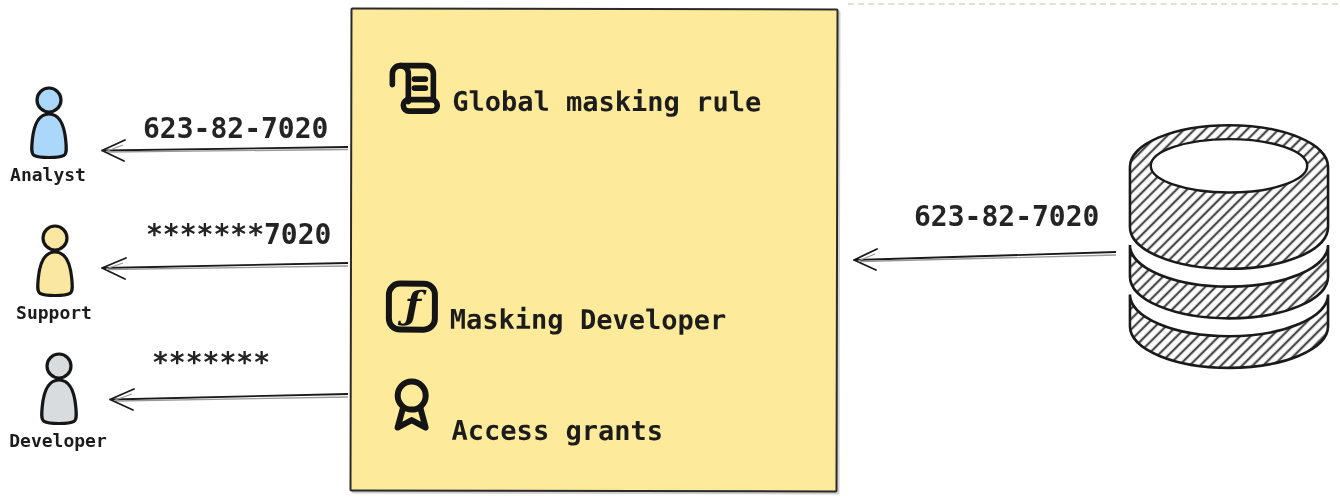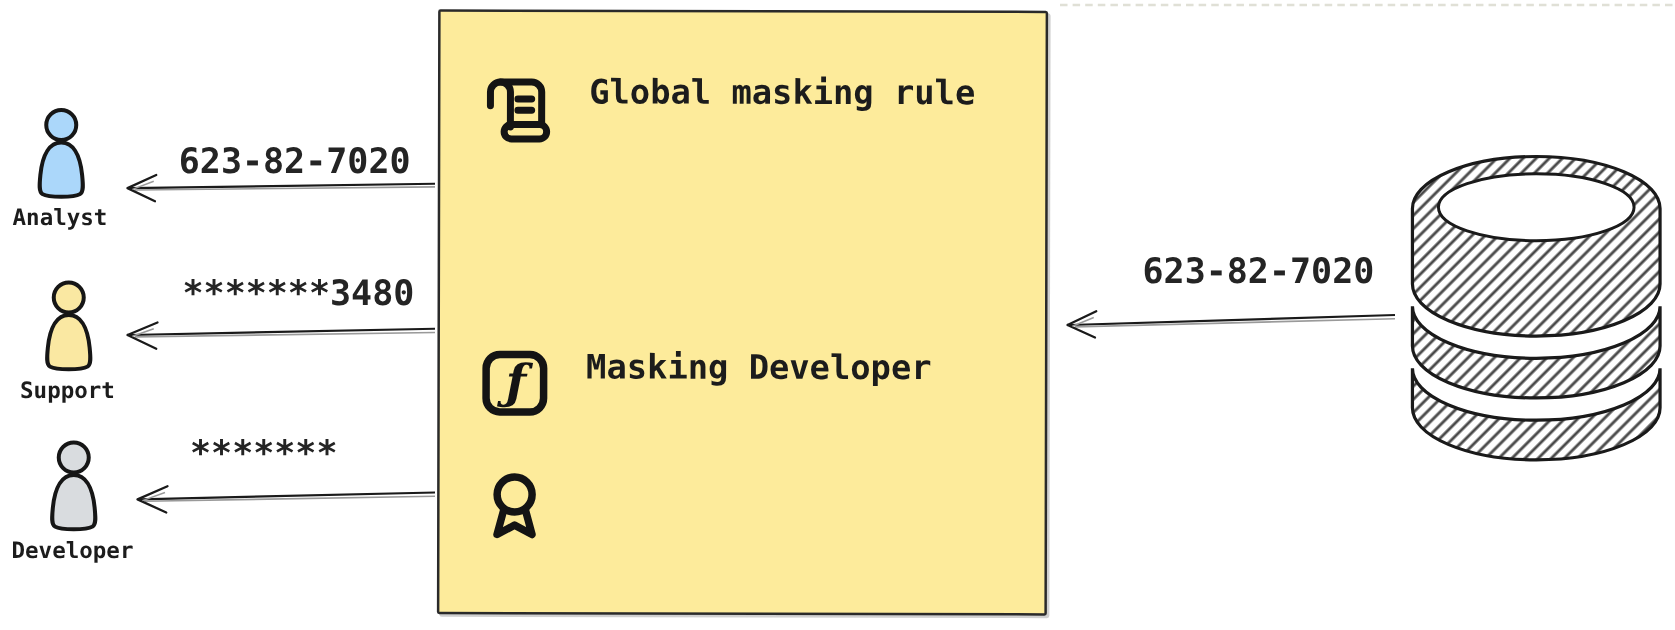--- a/index.html
+++ b/index.html
@@ -10,21 +10,21 @@
   
   .sketch-line{position:absolute;left:848px;top:3px;width:490px;border-top:2px dashed #e0e0d6;}
 
   
   .mask-box{
     position:absolute;left:350px;top:8px;width:488px;height:484px;
     background:#FDEB9B;border:2.5px solid #2a2a2a;border-radius:2px;
     box-sizing:border-box;transform:rotate(0.12deg);
     box-shadow:2px 2px 0 rgba(120,120,120,.35);
   }
-  .mask-row{position:absolute;left:31px;display:flex;align-items:flex-start;gap:28px;}
+  .mask-row{position:absolute;left:31px;display:flex;align-items:flex-end;gap:9px;}
   .mask-row .icon{flex:0 0 auto;display:block;}
   .mask-label{font-size:27px;font-weight:bold;letter-spacing:0px;white-space:nowrap;}
 
   
   .persona{position:absolute;width:120px;text-align:center;}
   .persona svg{display:block;margin:0 auto;}
   .persona-name{font-size:18px;font-weight:bold;margin-top:4px;white-space:nowrap;}
 
   
   .flow-value{position:absolute;font-size:28px;font-weight:bold;white-space:nowrap;color:#242424;}
@@ -59,20 +59,21 @@
         <text x="29" y="40" font-size="38" font-style="italic" font-weight="bold" font-family="DejaVu Serif, Liberation Serif, serif" text-anchor="middle" fill="#141414">ƒ</text>
       </svg>
       <span class="mask-label">Masking Developer</span>
     </div>
 
     <div class="mask-row" style="top:366px;height:70px;">
       <svg class="icon" width="60" height="70" viewBox="0 0 60 70" fill="none" stroke="#141414" stroke-width="6" stroke-linecap="round" stroke-linejoin="round">
         <circle cx="29" cy="20" r="14"></circle>
         <path d="M20 33.5 L15 52 L29 44.5 L43 52 L38 33.5"></path>
       </svg>
+      <span class="mask-label">Access grants</span>
     </div>
   </div>
 
   <div class="persona" style="left:-12px;top:84px;">
     <svg width="56" height="76" viewBox="0 0 56 76">
       <circle cx="29" cy="16" r="12" stroke="#161616" stroke-width="3.2" fill="#ABD7FA"></circle>
       <path d="M29 30 C20 30 14 39 12.3 56 C11.5 64 11 69.5 14 71.3 C19 74.2 39 74.2 44 71.3 C47 69.5 46.5 64 45.7 56 C44 39 38 30 29 30 Z" stroke="#161616" stroke-width="3.2" fill="#ABD7FA"></path>
     </svg>
     <div class="persona-name">Analyst</div>
   </div>
@@ -87,21 +88,21 @@
 
   <div class="persona" style="left:-2px;top:350px;">
     <svg width="56" height="76" viewBox="0 0 56 76">
       <circle cx="29" cy="16" r="12" stroke="#161616" stroke-width="3.2" fill="#D9DCDF"></circle>
       <path d="M29 30 C20 30 14 39 12.3 56 C11.5 64 11 69.5 14 71.3 C19 74.2 39 74.2 44 71.3 C47 69.5 46.5 64 45.7 56 C44 39 38 30 29 30 Z" stroke="#161616" stroke-width="3.2" fill="#D9DCDF"></path>
     </svg>
     <div class="persona-name">Developer</div>
   </div>
 
   <div class="flow-value" style="left:143px;top:112px;">623-82-7020</div>
-  <div class="flow-value" style="left:146px;top:218px;">*******3480</div>
+  <div class="flow-value" style="left:146px;top:218px;">*******7020</div>
   <div class="flow-value" style="left:152px;top:346px;">*******</div>
   <div class="flow-value" style="left:914px;top:200px;">623-82-7020</div>
 
   <svg class="arrow" style="left:90px;top:133px;" width="262" height="36" viewBox="0 0 262 36">
     <path d="M258 14 L14 17.5" stroke="#1a1a1a" stroke-width="1.8" fill="none"></path>
     <path d="M258 16.5 L18 19" stroke="#9a9a9a" stroke-width="1.3" fill="none"></path>
     <path d="M12 17.5 L35 7 M12 17.5 L34 28" stroke="#1a1a1a" stroke-width="1.8" fill="none" stroke-linecap="round"></path>
     <path d="M16 18.5 L33 12" stroke="#9a9a9a" stroke-width="1.2" fill="none"></path>
   </svg>
 

